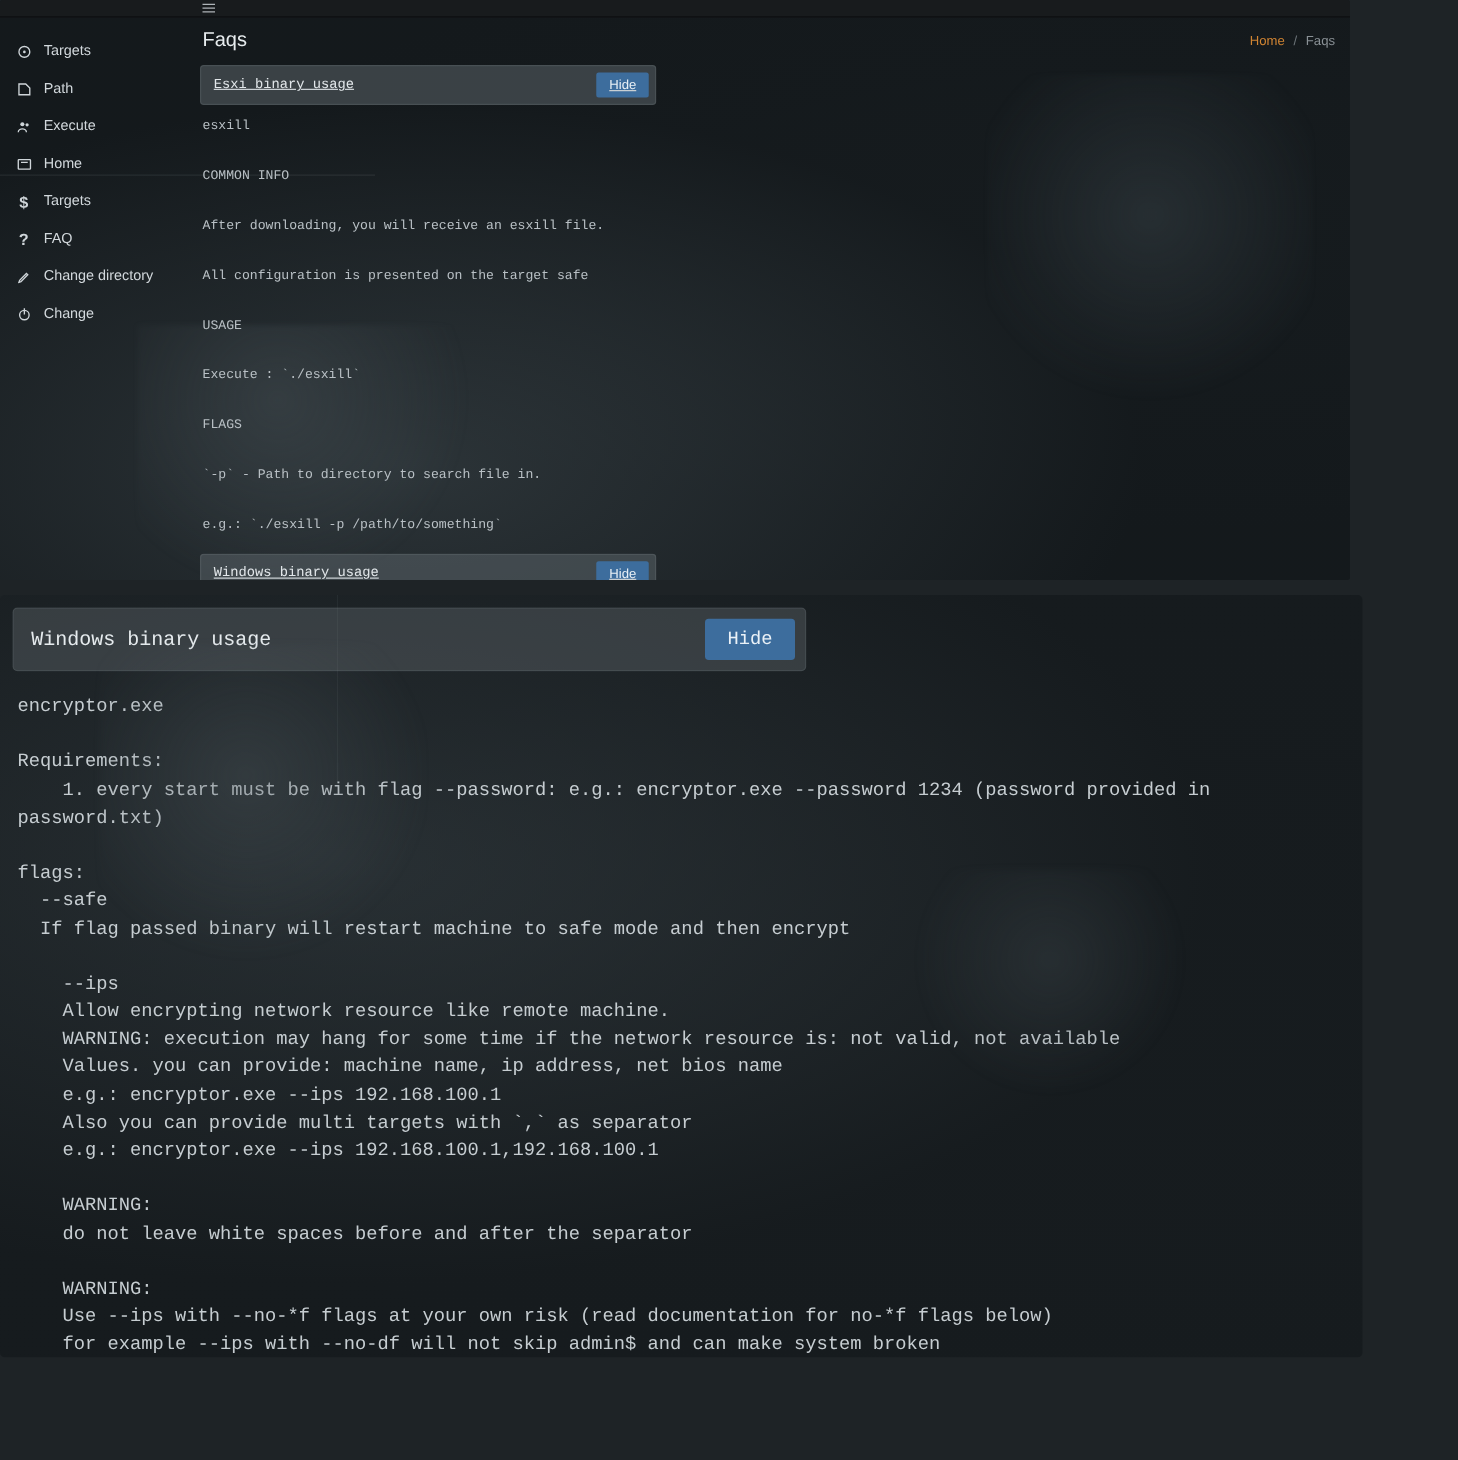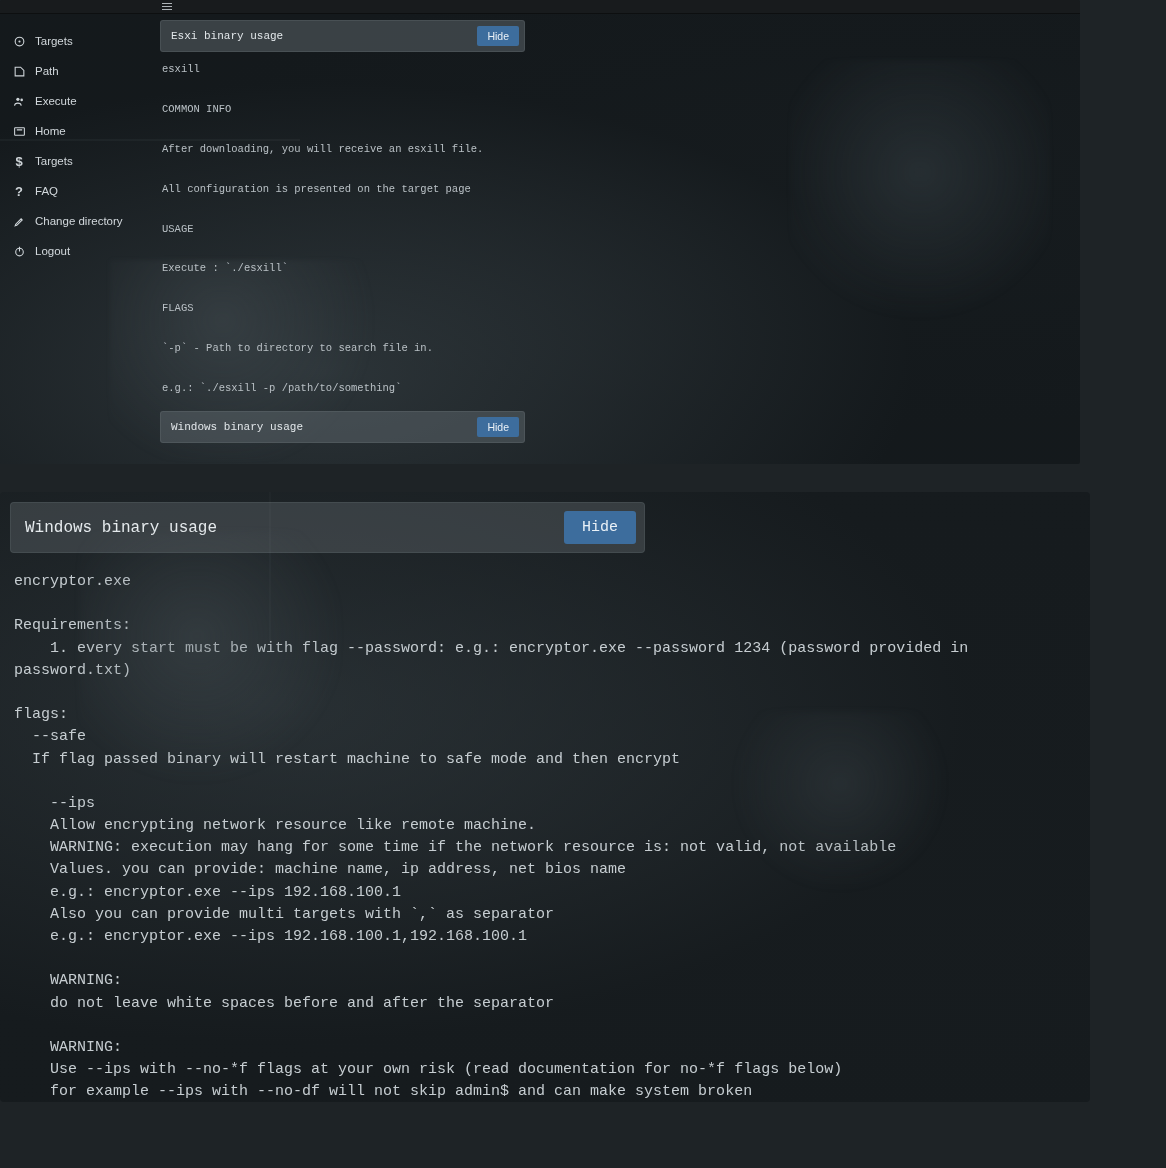--- a/index.html
+++ b/index.html
@@ -19,21 +19,21 @@
     font-family:"Courier New",Consolas,monospace;
     color:var(--text);
     background:var(--bg);
     font-size:12px;
   }
   
   .dashboard{
     position:relative;
     width:1080px; 
     height:464px;
-    margin-bottom:28px;
+    margin-bottom:12px;
     background:
       radial-gradient(ellipse at 30% 80%, rgba(60,70,75,.6) 0%, rgba(20,25,28,.9) 55%),
       radial-gradient(ellipse at 85% 40%, rgba(55,65,70,.55) 0%, rgba(20,25,28,.92) 60%),
       var(--bg-dark);
     overflow:hidden;
     border-radius:2px;
   }
   .topbar{
     height:14px;
     background:rgba(24,28,30,.9);
@@ -70,20 +70,21 @@
   .crumbs .home{color:var(--orange);}
   .crumbs .sep{margin:0 4px;color:#6d757a;}
   .faq-block{width:365px;margin-bottom:6px;}
   .faq-header{
     display:flex;align-items:center;justify-content:space-between;
     background:rgba(90,98,103,.55);
     border:1px solid rgba(120,128,133,.25);
     border-radius:3px;
     padding:5px 5px 5px 10px;
     font-size:11px;
+    text-decoration:underline;
   }
   .faq-title{color:#e2e7ea;font-family:"Courier New",monospace;}
   .hide-btn{
     background:var(--accent);
     color:#e9f0f6;
     font-family:Arial,sans-serif;
     font-size:10.5px;
     border:none;
     border-radius:2px;
     padding:4px 10px;
@@ -257,38 +258,46 @@
       </span>
       <span>Change directory</span>
     </div>
     <div class="nav-item">
       <span class="ico">
         <svg class="ic" viewBox="0 0 24 24">
             <circle cx="12" cy="13" r="7" fill="none" stroke="currentColor" stroke-width="2"></circle>
             <line x1="12" y1="3" x2="12" y2="12" stroke="currentColor" stroke-width="2"></line>
           </svg>
       </span>
-      <span>Logout</span>
+      <span>Change</span>
     </div>
   </nav>
 
   <div class="main">
+    <div class="page-title-row">
+      <div class="page-title">Faqs</div>
+      <div class="crumbs">
+        <span class="home">Home</span>
+        <span class="sep">/</span>
+        <span>Faqs</span>
+      </div>
+    </div>
 
     <div class="faq-block">
       <div class="faq-header">
         <span class="faq-title">Esxi binary usage</span>
         <button class="hide-btn">Hide</button>
       </div>
       <div class="faq-body">esxill
 
 COMMON INFO
 
 After downloading, you will receive an esxill file.
 
-All configuration is presented on the target page
+All configuration is presented on the target safe
 
 USAGE
 
 Execute : `./esxill`
 
 FLAGS
 
 `-p` - Path to directory to search file in.
 
 e.g.: `./esxill -p /path/to/something`</div>

